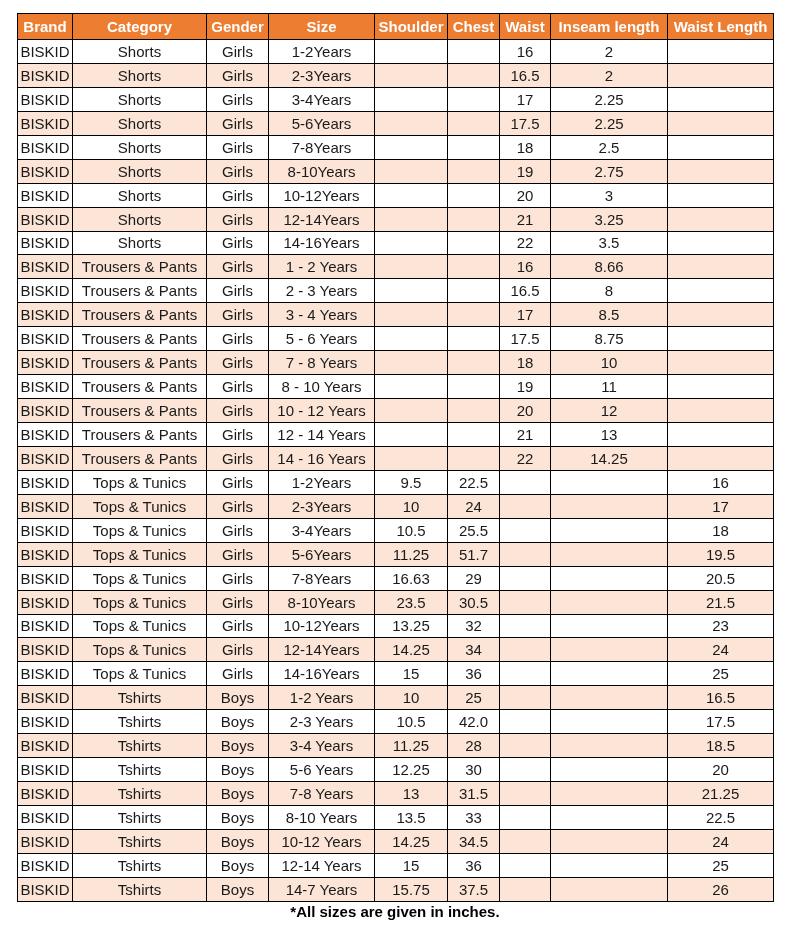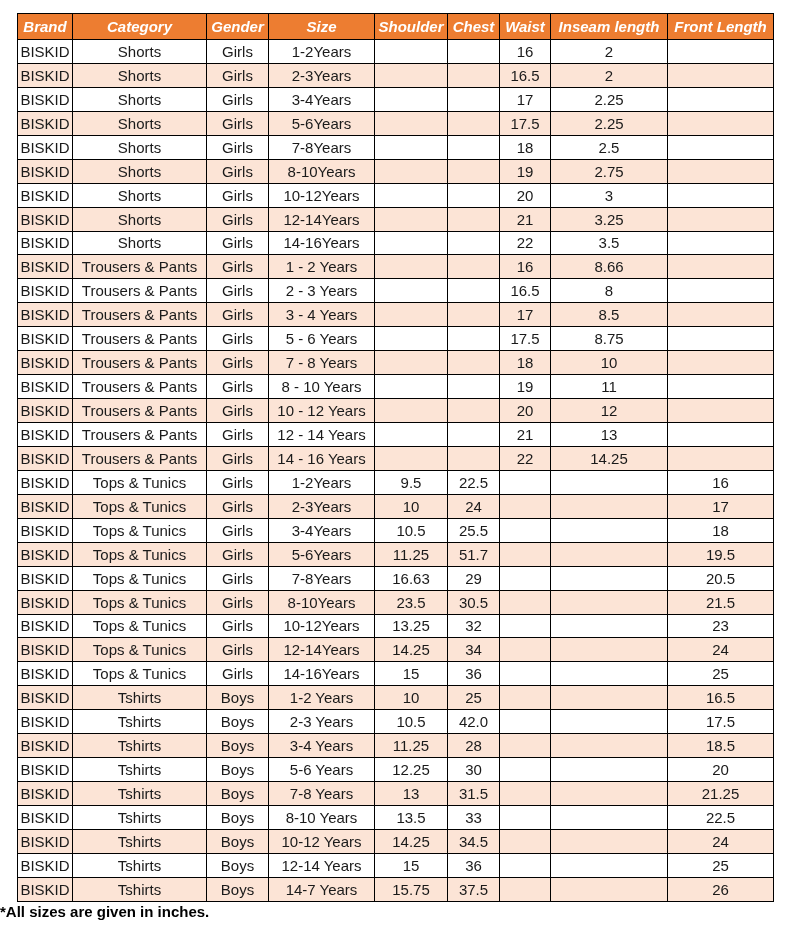--- a/index.html
+++ b/index.html
@@ -31,34 +31,34 @@
     padding:0 2px;
     overflow:hidden;
     white-space:nowrap;
   }
   .size-chart th{
     background:var(--header-bg);
     color:var(--header-text);
     font-weight:bold;
     font-size:15px;
     height:25px;
-    font-style:italic;
   }
   .size-chart td{
     font-size:15px;
     height:22.95px;
     background:#FFFFFF;
   }
   .size-chart tbody tr:nth-child(even) td{
     background:var(--row-alt-bg);
   }
   .footnote{
     position:absolute;
     left:0;top:903px;
     width:790px;
+    text-align:center;
     font-weight:bold;
     font-size:15px;
     color:#000000;
   }
 </style>
 </head>
 <body>
 
 <table class="size-chart">
   <colgroup>
@@ -75,21 +75,21 @@
   <thead>
     <tr>
         <th>Brand</th>
         <th>Category</th>
         <th>Gender</th>
         <th>Size</th>
         <th>Shoulder</th>
         <th>Chest</th>
         <th>Waist</th>
         <th>Inseam length</th>
-        <th>Front Length</th>
+        <th>Waist Length</th>
       </tr>
   </thead>
   <tbody>
       <tr>
         <td>BISKID</td>
         <td>Shorts</td>
         <td>Girls</td>
         <td>1-2Years</td>
         <td></td>
         <td></td>

